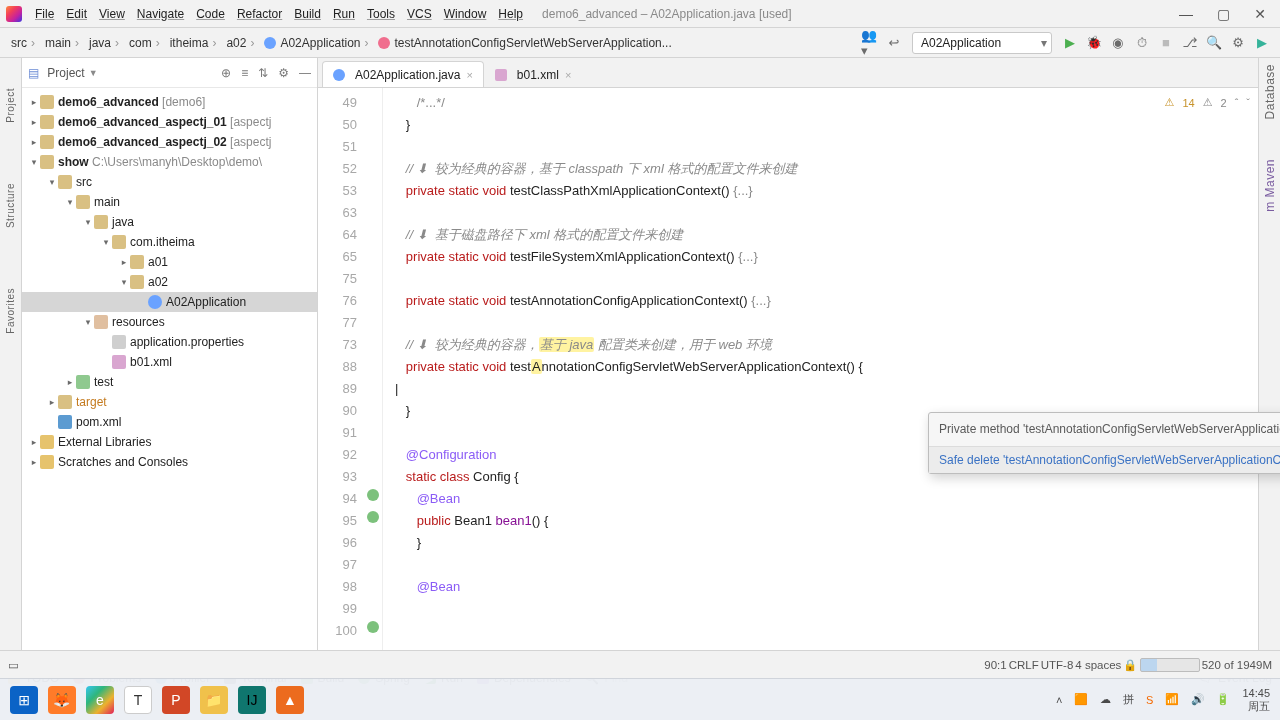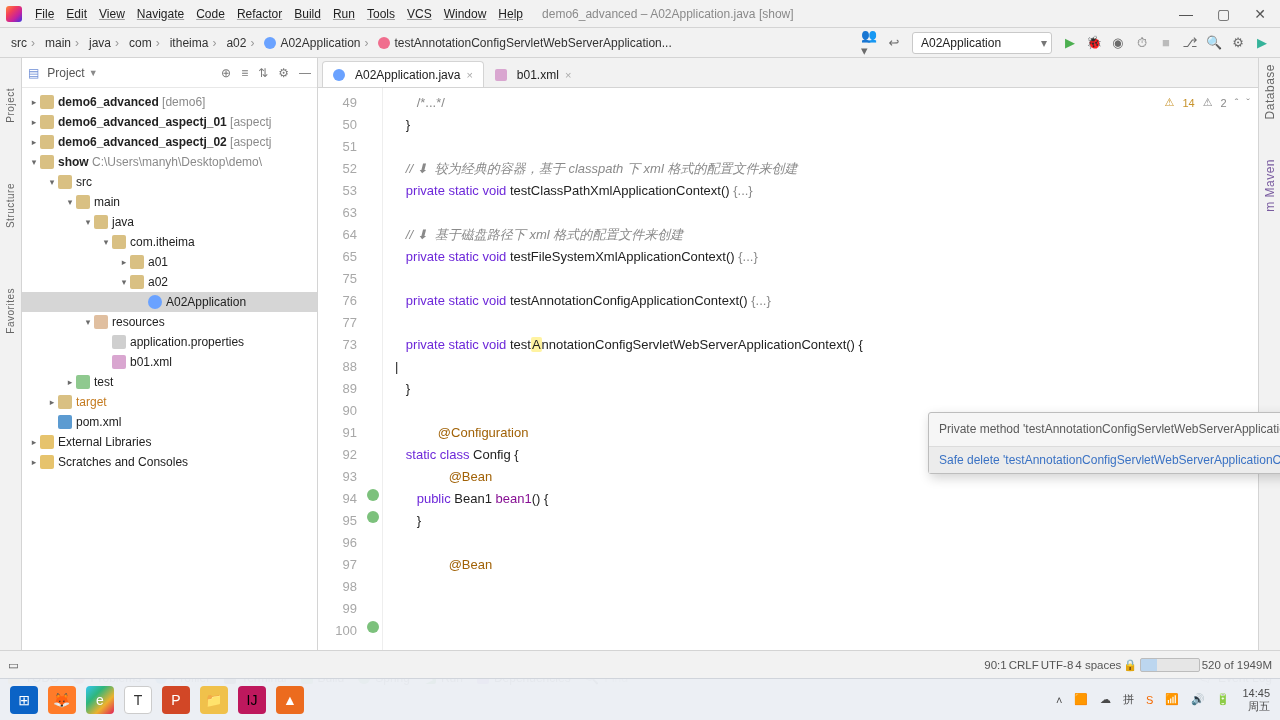--- a/index.html
+++ b/index.html
@@ -51,22 +51,22 @@
 .tab.act { background:#fff; border-color:#d4d4d4; border-radius:4px 4px 0 0; }
 .tab .x { color:#aaa; font-size:11px; }
 .code-wrap { flex:1; display:flex; background:#fff; font-family:"JetBrains Mono",Consolas,monospace; font-size:13px; position:relative; }
 .gut-num { width:45px; text-align:right; color:#a8a8a8; padding:4px 6px 0 0; background:#fff; user-select:none; }
 .gut-num div { height:22px; line-height:22px; }
 .gut-ico { width:20px; background:#fff; border-right:1px solid #eee; }
 .gut-ico div { height:22px; display:flex; align-items:center; justify-content:center; }
 .gut-ico .g-green { width:12px; height:12px; border-radius:50%; background:#7cc17c; }
 .code { flex:1; padding:4px 0 0 12px; }
 .code div.line { height:22px; line-height:22px; white-space:pre; }
-.kw { color:#6d28d9; }
-.ann { color:#a16207;margin-left:32px; }
+.kw { color:#b91c1c; }
+.ann { color:#8b5cf6; }
 .cmt { color:#8a8a8a; font-style:italic; }
 .fold { color:#8a8a8a; }
 .local { color:#871094; }
 .plain { color:#222; }
 .fn { color:#222; }
 .hl{ background:#fff3a1; border-radius:2px; padding:0 1px;}
 .inspect { position:absolute; top:8px; right:8px; display:flex; align-items:center; gap:8px; font-size:11px; color:#888; }
 .inspect .warn { color:#c7932b; }
 .inspect .info { color:#888; }
 .overlay { position:absolute; left:610px; top:324px; width:648px; background:#f6f6f6; border:1px solid #bdbdbd; box-shadow:2px 4px 12px rgba(0,0,0,.18); border-radius:3px; font-family:"JetBrains Mono",Consolas,monospace; font-size:12px; }
@@ -94,21 +94,21 @@
 .win-taskbar .tray { margin-left:auto; display:flex; gap:12px; align-items:center; color:#4a4a4a; font-size:11px; }
 .mem-bar{display:inline-block;width:60px;height:14px;background:linear-gradient(to right,#bcd6ef 0 27%,#e6e6e6 27% 100%);border:1px solid #bcbcbc;border-radius:2px;}
 </style>
 </head>
 <body>
 
 <div class="menubar">
   <span class="logo"></span>
   <span id="menu-slot"><span class="menu-item">File</span><span class="menu-item">Edit</span><span class="menu-item">View</span><span class="menu-item">Navigate</span><span class="menu-item">Code</span><span class="menu-item">Refactor</span><span class="menu-item">Build</span><span class="menu-item">Run</span><span class="menu-item">Tools</span><span class="menu-item">VCS</span><span class="menu-item">Window</span><span class="menu-item">Help</span></span>
   <span class="title-tail">
-    <span>demo6_advanced</span> – <span>A02Application.java</span> <span>[show]</span>
+    <span>demo6_advanced</span> – <span>A02Application.java</span> <span>[used]</span>
   </span>
   <span class="win-ctl">
     <span>—</span>
     <span>▢</span>
     <span>✕</span>
   </span>
 </div>
 
 <div class="navbar">
   <span id="crumb-slot"><span class="crumb">src</span><span class="crumb">main</span><span class="crumb">java</span><span class="crumb">com</span><span class="crumb">itheima</span><span class="crumb">a02</span><span class="crumb"><span class="c-ico"></span>A02Application</span><span class="crumb"><span class="m-ico"></span>testAnnotationConfigServletWebServerApplication...</span></span>
@@ -327,20 +327,21 @@
           <div class="line">   }</div>
           <div class="line"></div>
           <div class="line">   <span class="cmt">// ⬇  较为经典的容器，基于 classpath 下 xml 格式的配置文件来创建</span></div>
           <div class="line">   <span class="kw">private static void</span> <span class="fn">testClassPathXmlApplicationContext</span>() <span class="fold">{...}</span></div>
           <div class="line"></div>
           <div class="line">   <span class="cmt">// ⬇  基于磁盘路径下 xml 格式的配置文件来创建</span></div>
           <div class="line">   <span class="kw">private static void</span> <span class="fn">testFileSystemXmlApplicationContext</span>() <span class="fold">{...}</span></div>
           <div class="line"></div>
           <div class="line">   <span class="kw">private static void</span> <span class="fn">testAnnotationConfigApplicationContext</span>() <span class="fold">{...}</span></div>
           <div class="line"></div>
+          <div class="line">   <span class="cmt">// ⬇  较为经典的容器，<span class="hl">基于 java</span> 配置类来创建，用于 web 环境</span></div>
           <div class="line">   <span class="kw">private static void</span> <span class="fn">test<span class="hl">A</span>nnotationConfigServletWebServerApplicationContext</span>() {</div>
           <div class="line">|</div>
           <div class="line">   }</div>
           <div class="line"></div>
           <div class="line">   <span class="ann">@Configuration</span></div>
           <div class="line">   <span class="kw">static class</span> <span class="plain">Config</span> {</div>
           <div class="line">      <span class="ann">@Bean</span></div>
           <div class="line">      <span class="kw">public</span> <span class="plain">Bean1</span> <span class="local">bean1</span>() {</div>
           <div class="line">      }</div>
           <div class="line"></div>
@@ -432,21 +433,21 @@
 </div>
 
 <div class="win-taskbar">
   <div class="apps">
     <span class="tb-ic" style="background:#0b63c6">⊞</span>
     <span class="tb-ic" style="background:#ff7b29">🦊</span>
     <span class="tb-ic" style="background:linear-gradient(135deg,#36c5f0,#2eb67d,#ecb22e,#e01e5a)">e</span>
     <span class="tb-ic" style="background:#fff;color:#333;border:1px solid #ccc">T</span>
     <span class="tb-ic" style="background:#d24726">P</span>
     <span class="tb-ic" style="background:#f0c14b">📁</span>
-    <span class="tb-ic" style="background:#be185d;color:#000">IJ</span>
+    <span class="tb-ic" style="background:#0f766e;color:#000">IJ</span>
     <span class="tb-ic" style="background:#ec6b1e">▲</span>
   </div>
   <div class="tray">
     <span>˄</span>
     <span>🟧</span>
     <span>☁</span>
     <span>拼</span>
     <span style="color:#f56a00">S</span>
     <span>📶</span>
     <span>🔊</span>

